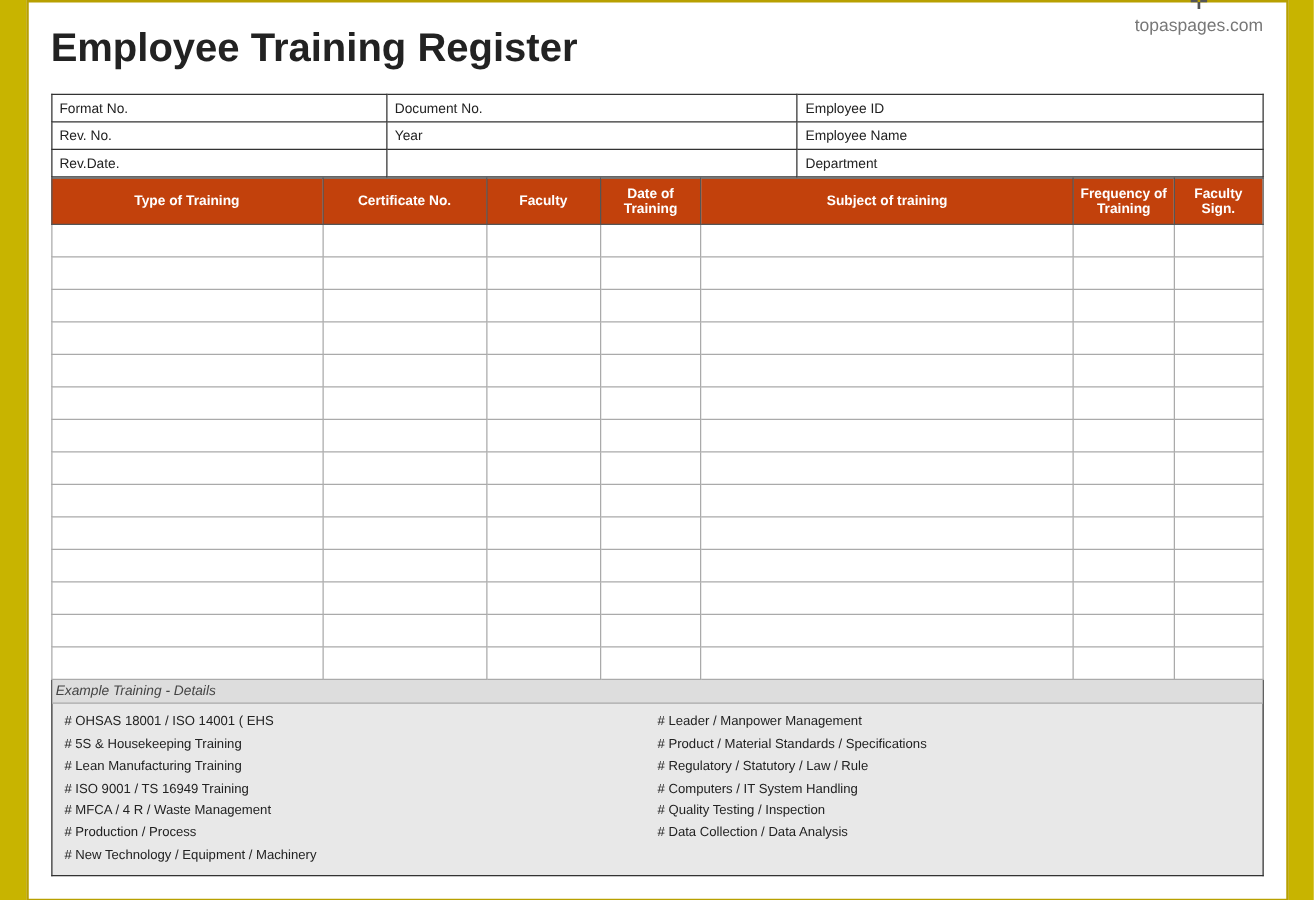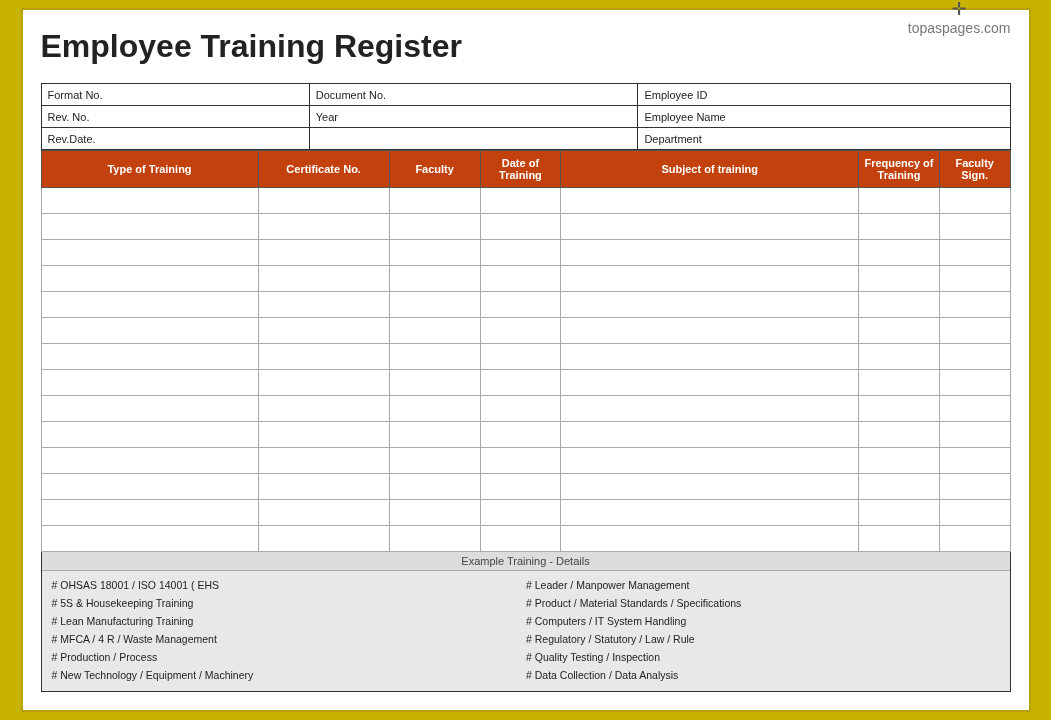--- a/index.html
+++ b/index.html
@@ -63,26 +63,26 @@
       border: 1px solid #aaa;
       height: 26px;
       padding: 2px 4px;
     }
     .footer-section {
       border: 1px solid #333;
       border-top: none;
       background: #e8e8e8;
     }
     .footer-header {
-      text-align: center;
       font-size: 11px;
       color: #444;
       padding: 3px;
       border-bottom: 1px solid #aaa;
       background: #ddd;
+      font-style: italic;
     }
     .footer-content {
       display: flex;
       padding: 6px 10px;
       gap: 1px;
     }
     .footer-col {
       flex: 1;
     }
     .footer-col p {
@@ -266,28 +266,29 @@
       </tbody>
   </table>
 
   <div class="footer-section">
     <div class="footer-header">Example Training - Details</div>
     <div class="footer-content">
       <div class="footer-col" id="footer-left">
           <p># OHSAS 18001 / ISO 14001 ( EHS</p>
           <p># 5S &amp; Housekeeping Training</p>
           <p># Lean Manufacturing Training</p>
+          <p># ISO 9001 / TS 16949 Training</p>
           <p># MFCA / 4 R / Waste Management</p>
           <p># Production / Process</p>
           <p># New Technology / Equipment / Machinery</p>
         </div>
       <div class="footer-col" id="footer-right">
           <p># Leader / Manpower Management</p>
           <p># Product / Material Standards / Specifications</p>
+          <p># Regulatory / Statutory / Law / Rule</p>
           <p># Computers / IT System Handling</p>
-          <p># Regulatory / Statutory / Law / Rule</p>
           <p># Quality Testing / Inspection</p>
           <p># Data Collection / Data Analysis</p>
         </div>
     </div>
   </div>
 
 </div>
 
 </body></html>

